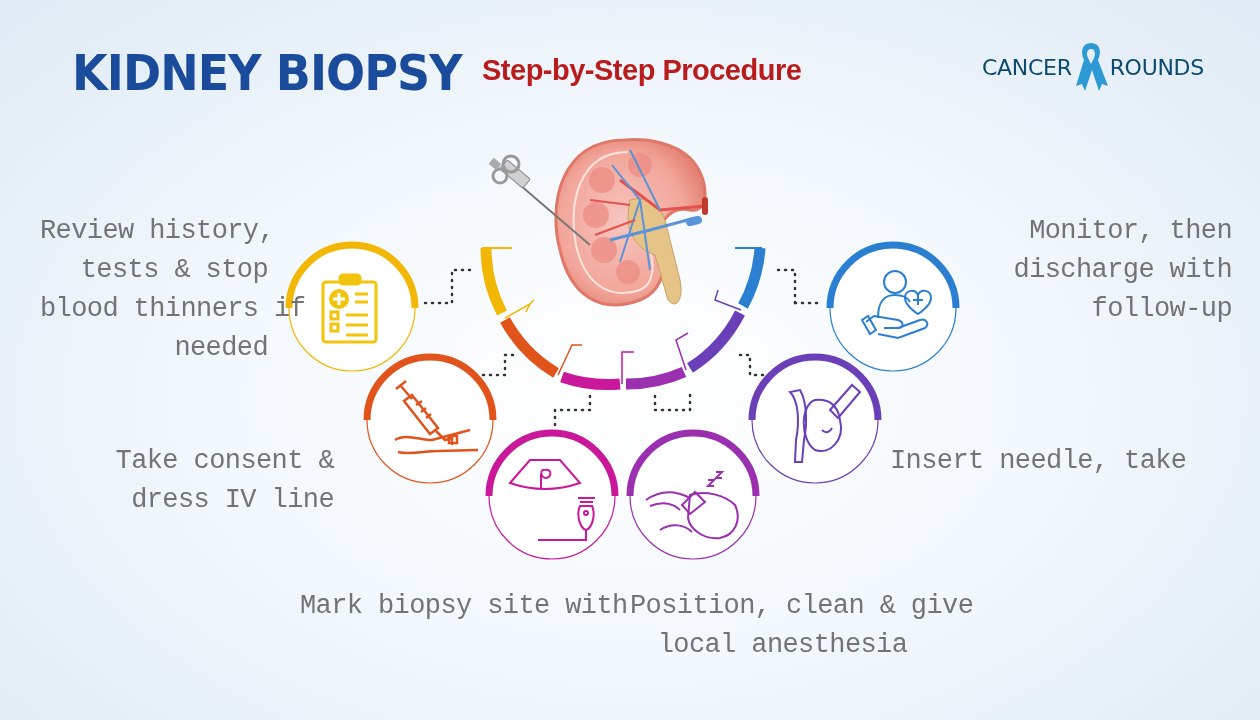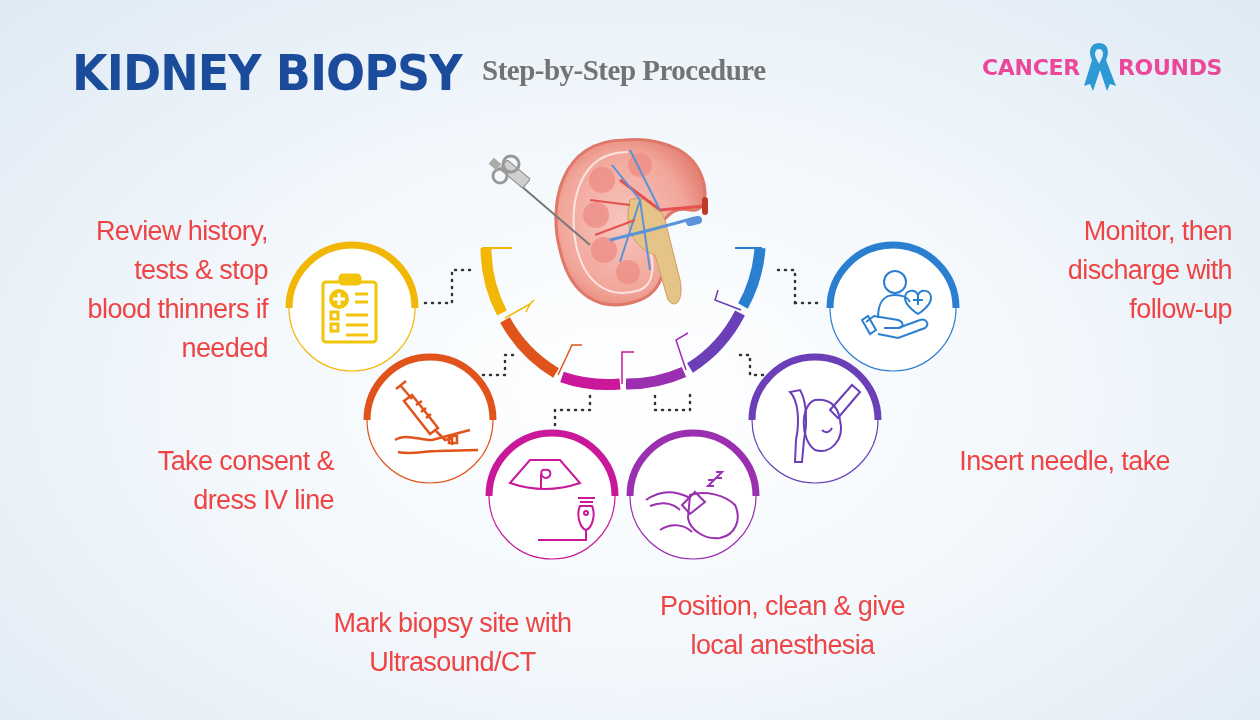--- a/index.html
+++ b/index.html
@@ -9,29 +9,29 @@
     font-family: "Liberation Sans", sans-serif;
   }
   .title {
     position: absolute; left: 72px; top: 44px;
     font-family: "DejaVu Sans", sans-serif; font-weight: bold;
     font-size: 50px; letter-spacing: -1px; color: #1b4b9b;
     transform: scaleX(0.92); transform-origin: left top;
   }
   .subtitle {
     position: absolute; left: 482px; top: 54px;
-    font-family: Liberation Serif, serif; font-weight: bold;
-    font-size: 29px; color: #737373; letter-spacing: -0.5px;
+    font-family: Liberation Sans, sans-serif; font-weight: bold;
+    font-size: 29px; color: #b91c1c; letter-spacing: -0.5px;
   }
   .logo { position: absolute; left: 982px; top: 40px; height: 54px; display: flex; align-items: center; }
-  .logo span { font-family: "DejaVu Sans", sans-serif; font-weight: bold; font-size: 22px; color: #ec4899; letter-spacing: -0.3px; }
+  .logo span { font-family: "DejaVu Sans", sans-serif; font-weight: normal; font-size: 22px; color: #0c4a6e; letter-spacing: -0.3px; }
   .logo svg { margin: 0 2px; }
   .label {
-    position: absolute; font-family: Liberation Sans, sans-serif;
-    font-size: 27px; line-height: 39px; color: #ef4444; letter-spacing: -0.6px;
+    position: absolute; font-family: Liberation Mono, monospace;
+    font-size: 27px; line-height: 39px; color: #737373; letter-spacing: -0.6px;
   }
   .label .l { display: block; white-space: nowrap; }
   .right { text-align: right; }
   .left { text-align: right; }
   .center { text-align: center; }
   svg.diagram { position: absolute; left: 0; top: 0; }
 </style>
 </head>
 <body>
 
@@ -190,23 +190,22 @@
   <span class="l">tests &amp; stop</span>
   <span class="l">blood thinners if</span>
   <span class="l">needed</span>
 </div>
 
 <div class="label right" style="left:104px; top:442px; width:230px;">
   <span class="l">Take consent &amp;</span>
   <span class="l">dress IV line</span>
 </div>
 
-<div class="label center" style="left:300px; top:604px; width:305px;">
+<div class="label center" style="left:300px; top:587px; width:305px;">
   <span class="l">Mark biopsy site with</span>
-  <span class="l">Ultrasound/CT</span>
 </div>
 
 <div class="label center" style="left:630px; top:587px; width:305px;">
   <span class="l">Position, clean &amp; give</span>
   <span class="l">local anesthesia</span>
 </div>
 
 <div class="label left" style="left:890px; top:442px; width:280px;">
   <span class="l">Insert needle, take</span>
 </div>

